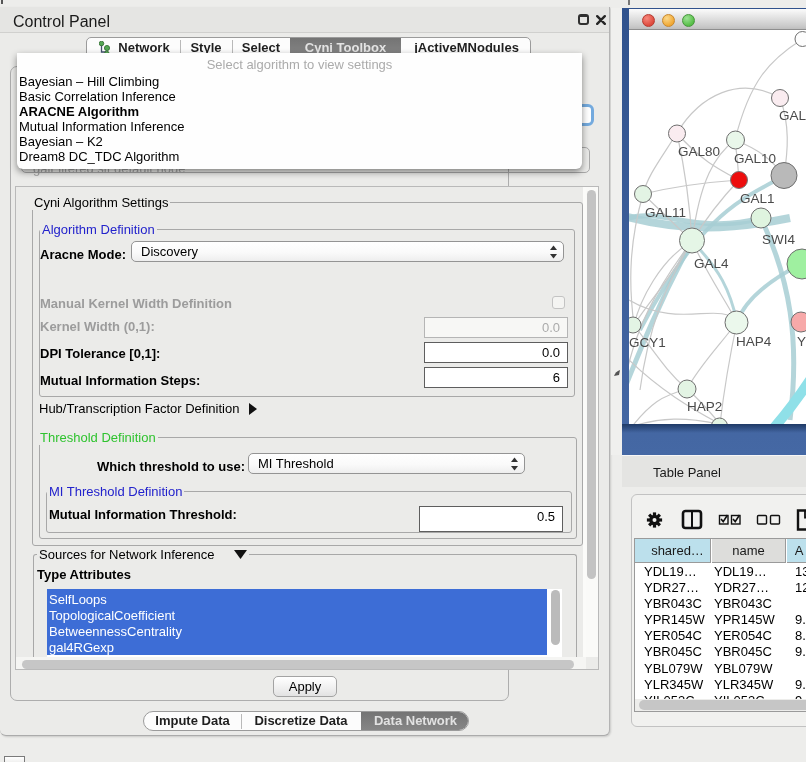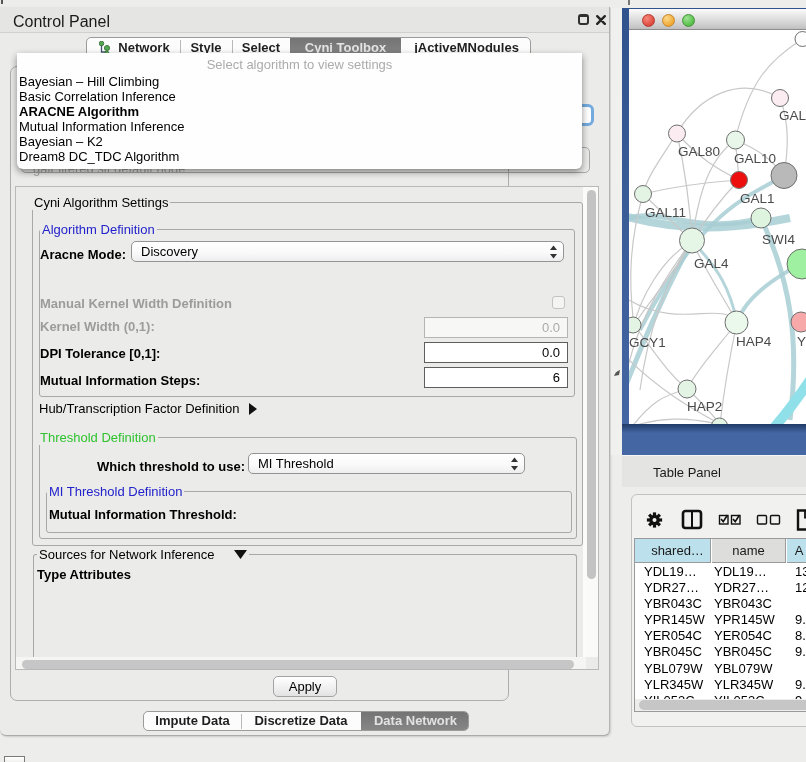--- a/index.html
+++ b/index.html
@@ -132,31 +132,36 @@
             <span class="arr">
                 <svg width="9" height="14" viewBox="0 0 9 14">
                   <path d="M4.5 0.5 L8 5 H1 Z" fill="#333"></path>
                   <path d="M4.5 13.5 L8 9 H1 Z" fill="#333"></path>
                 </svg>
               </span>
           </div>
           <div class="grp" style="left:6px;top:53px;width:526px;height:42px">
             <div class="grptitle" style="left:0px;color:#2222CC">MI Threshold Definition</div>
             <div class="lbl" style="left:2px;top:15px">Mutual Information Threshold:</div>
+            <div class="fld" style="left:372px;top:14px;width:144px;height:26px">0.5</div>
           </div>
         </div>
       </div>
 
       <div class="grp" style="left:17px;top:367px;width:544px;height:130px;border-bottom:none;border-radius:3px 3px 0 0">
         <div class="grptitle" style="left:3px;color:#000">Sources for Network Inference
           <svg width="13" height="9" viewBox="0 0 13 9" style="vertical-align:0px;margin-left:16px">
               <path d="M0 0 L13 0 L6.5 9 Z" fill="#111"></path>
             </svg>
         </div>
         <div class="lbl" style="left:3px;top:12px">Type Attributes</div>
+        <div style="position:absolute;left:13px;top:34px;width:515px;height:97px;background:#fff">
+          <div style="position:absolute;left:0;top:0;width:500px;height:66px;background:#3D6DD6;color:#fff;font-size:13px;line-height:16px;padding:3px 0 0 2px">SelfLoops<br>TopologicalCoefficient<br>BetweennessCentrality<br>gal4RGexp</div>
+          <div style="position:absolute;left:504px;top:1px;width:9px;height:55px;background:#BBBBBB;border-radius:5px"></div>
+        </div>
       </div>
 
       <div style="position:absolute;left:567px;top:0;width:3px;height:470px;background:#FBFBF9"></div>
       <div style="position:absolute;left:570px;top:0;width:14px;height:470px;background:#FAFAF8"></div>
       <div style="position:absolute;left:571px;top:3px;width:9px;height:389px;background:#C3C3C3;border-radius:5px"></div>
       <div style="position:absolute;left:0;top:470px;width:570px;height:14px;background:#F5F5F3;border-bottom:1px solid #C9C9C9"></div>
       <div style="position:absolute;left:6px;top:473px;width:552px;height:9px;background:#C6C6C6;border-radius:5px"></div>
     </div>
 
     <div id="applybtn">Apply</div>
@@ -167,21 +172,21 @@
     <div class="tabsep" style="left:97px"></div>
     <div class="btab" style="left:98px;width:118px">Discretize Data</div>
     <div id="btabsel">Data Network</div>
   </div>
 </div>
 <style>
 #applybtn { position:absolute; left:262px; top:609px; width:64px; height:21px;
   background:linear-gradient(#FFFFFF,#EFEFEF 60%,#E2E2E2); border:1px solid #A3A3A3;
   border-radius:5px; font-size:13px; color:#000; text-align:center; line-height:20px; }
 #btabs { left:143px; top:704px; width:326px; height:20px; background:#FCFCFC;
-  border:1px solid #9B9B9B; border-radius:5px; overflow:hidden; }
+  border:1px solid #9B9B9B; border-radius:10px; overflow:hidden; }
 .btab { position:absolute; top:0; height:18px; font-size:13px; font-weight:bold;
   color:#1F1F1F; text-align:center; line-height:18px; }
 #btabsel { position:absolute; left:217px; top:0; width:109px; height:18px;
   background:linear-gradient(#747474,#868686); color:#E2E2E2; font-size:13px;
   font-weight:bold; text-align:center; line-height:18px; }
 
 #popup { left:17px; top:53px; width:565px; height:116px; background:#FEFEFE;
   border-radius:0 0 6px 6px; box-shadow:0 3px 7px rgba(0,0,0,0.45); z-index:50;
   font-size:13px; color:#000; }
 #popup .ph { position:absolute; left:0; top:4px; width:100%; text-align:center;

